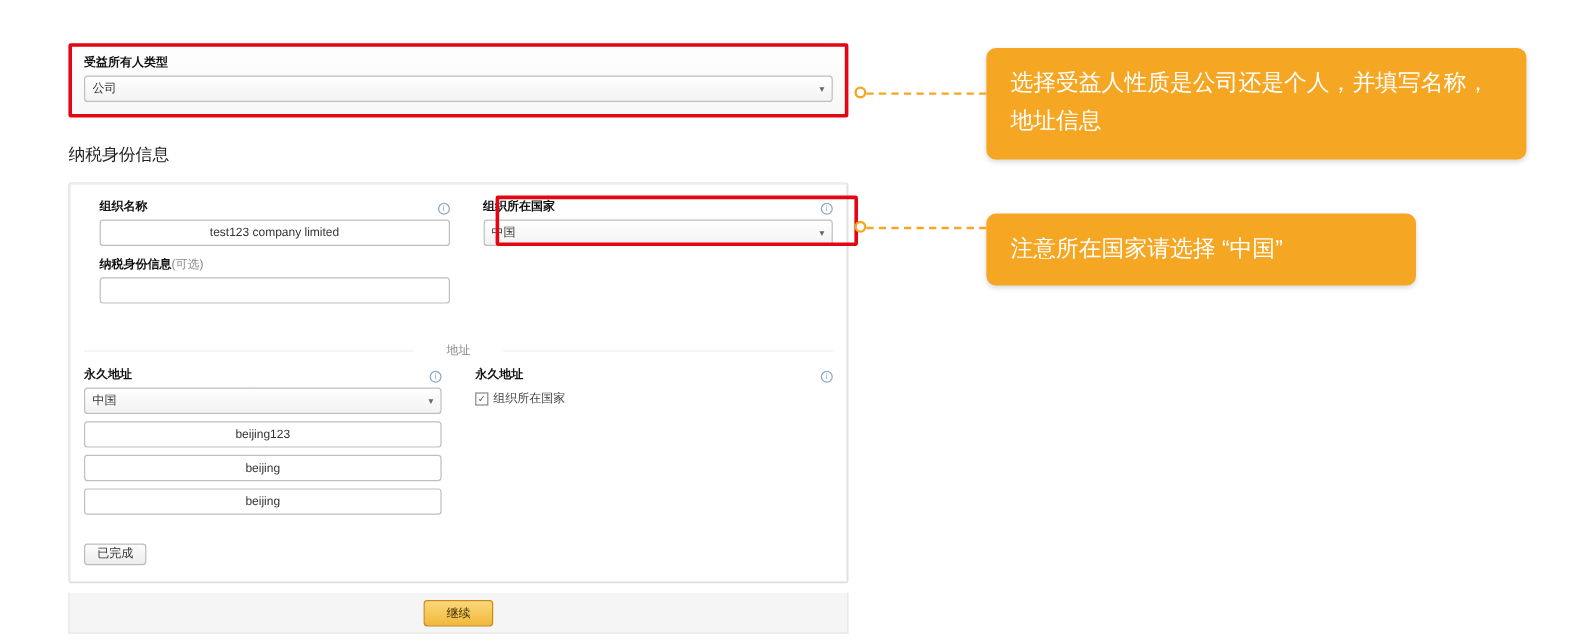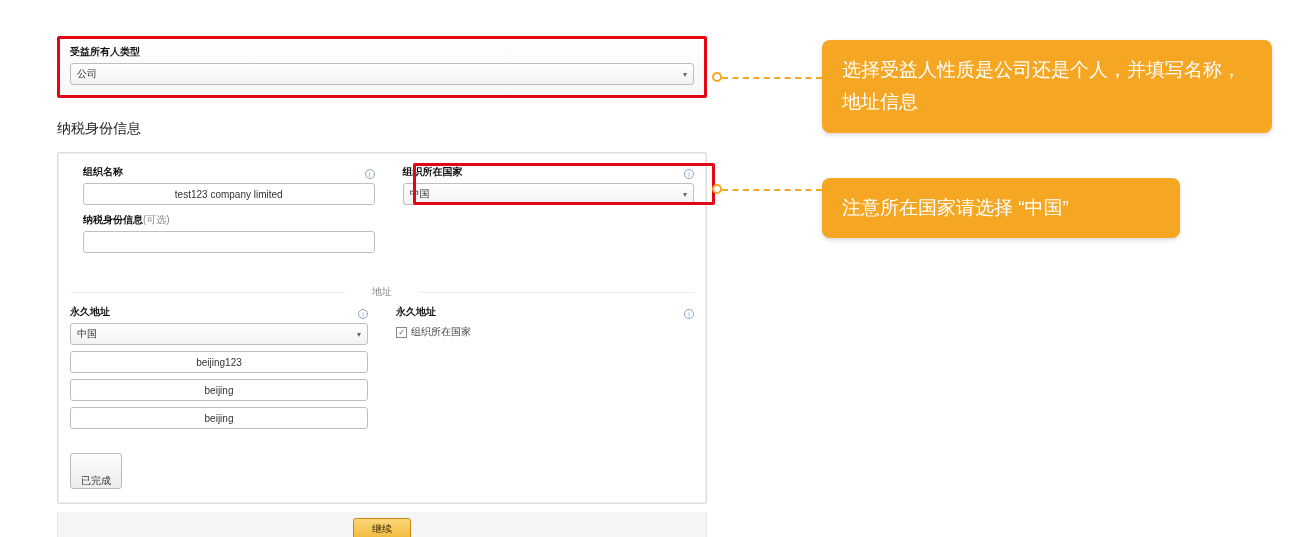--- a/index.html
+++ b/index.html
@@ -107,23 +107,23 @@
     width: 44%;
     border-top: 1px solid #eee;
   }
   .subheader::before { left: 0; }
   .subheader::after { right: 0; }
   .addr-stack .select, .addr-stack .text-input {
     margin-bottom: 6px;
   }
   .done-btn {
     display: inline-flex;
-    align-items: flex-end;
-    justify-content: center;
-    height: 36px;
+    align-items: flex-start;
+    justify-content: center;
+    height: 18px;
     padding: 0 10px;
     border: 1px solid #bbb;
     border-radius: 3px;
     background: linear-gradient(#fcfcfc,#ececec);
     font-size: 10px;
     color: #333;
     margin-top: 18px;
   }
   .checkbox-row {
     font-size: 10px;

